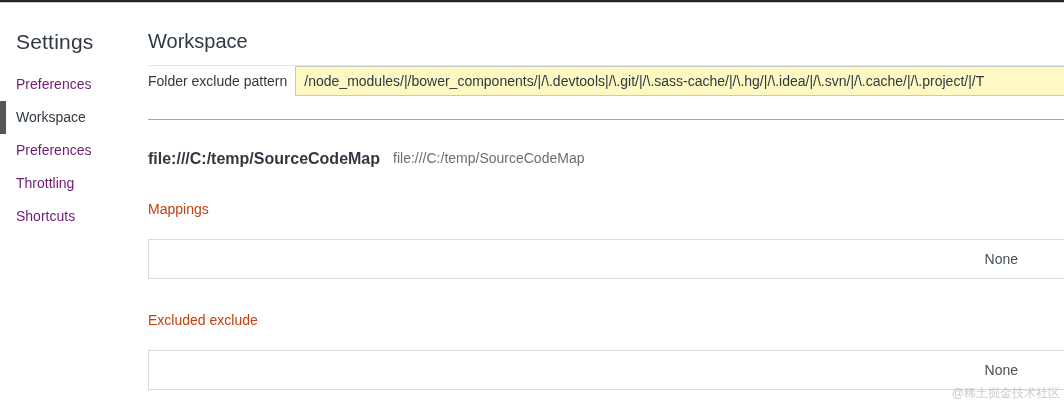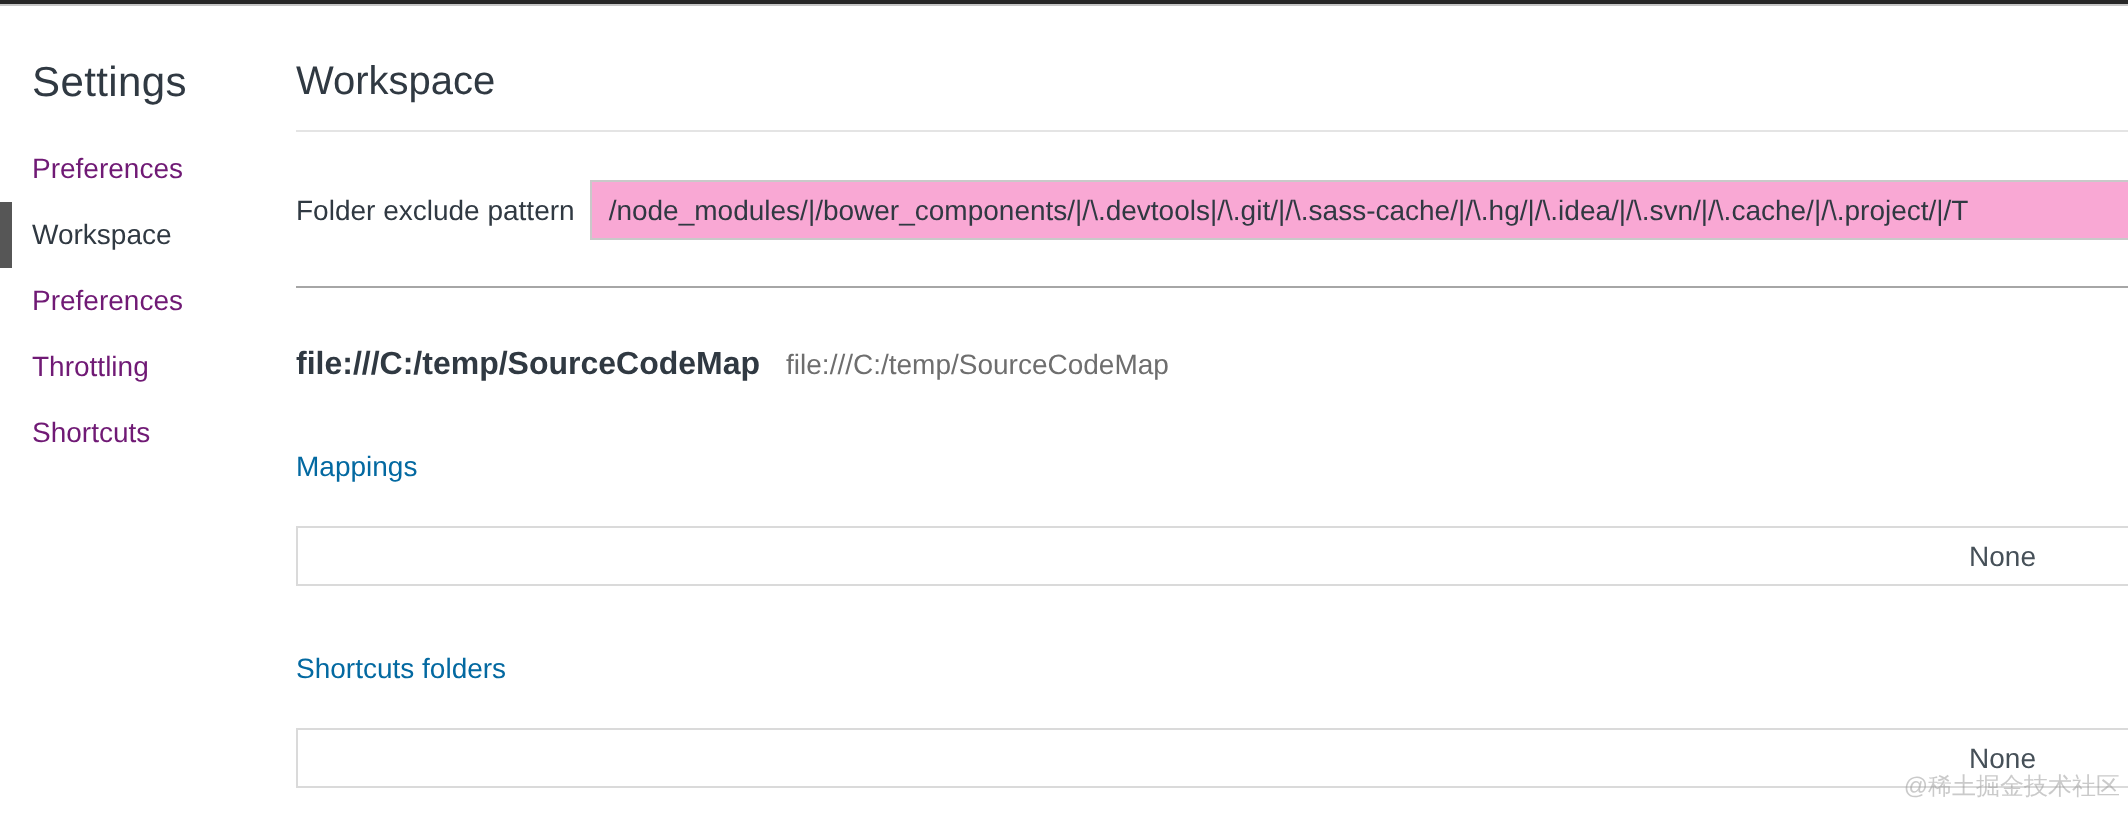--- a/index.html
+++ b/index.html
@@ -48,41 +48,40 @@
     color: #303942;
     margin: 27px 0 12px 0;
     font-weight: 400;
   }
   .divider-light { border: 0; border-top: 1px solid #e4e4e4; height: 0; }
   .divider-strong { border: 0; border-top: 1px solid #a6a6a6; height: 0; }
 
   .exclude-row {
     display: flex;
     align-items: center;
-    margin-top: 24px;
     margin-bottom: 23px;
   }
   .exclude-label {
     font-size: 14px;
     color: #303942;
     white-space: nowrap;
     margin-right: 8px;
   }
   .exclude-input {
     flex: 1 1 auto;
     min-width: 0;
     height: 30px;
     border: 1px solid #c9c9c9;
     border-right: none;
     font-family: "Liberation Sans", "DejaVu Sans", sans-serif;
     font-size: 14px;
     color: #303942;
     padding: 0 0 0 8px;
     outline: none;
-    background: #f9a8d4;
+    background: #fef9c3;
     white-space: nowrap;
     overflow: hidden;
   }
 
   .folder-header {
     display: flex;
     align-items: flex-start;
     margin-top: 30px;
   }
   .folder-title {
@@ -90,26 +89,26 @@
     font-weight: 700;
     color: #303942;
   }
   .folder-path {
     font-size: 14px;
     color: #6e6e6e;
     margin-left: 13px;
   }
   .group-label {
     font-size: 14px;
-    color: #0369a1;
+    color: #c2410c;
     margin-top: 33px;
   }
   .empty-box {
     margin-top: 22px;
-    height: 30px;
+    height: 40px;
     border: 1px solid #dadada;
     border-right: none;
     display: flex;
     align-items: center;
     justify-content: flex-end;
     padding-right: 46px;
     font-size: 14px;
     color: #465058;
   }
   .watermark {
@@ -154,21 +153,21 @@
     <div class="folder-header">
       <span class="folder-title">file:///C:/temp/SourceCodeMap</span>
       <span class="folder-path">file:///C:/temp/SourceCodeMap</span>
     </div>
 
     <div class="group-label">Mappings</div>
     <div class="empty-box">
       <span>None</span>
     </div>
 
-    <div class="group-label">Shortcuts folders</div>
+    <div class="group-label">Excluded exclude</div>
     <div class="empty-box">
       <span>None</span>
     </div>
 
   </main>
 </div>
 
 <div class="watermark">@稀土掘金技术社区</div>
 
 </body></html>

